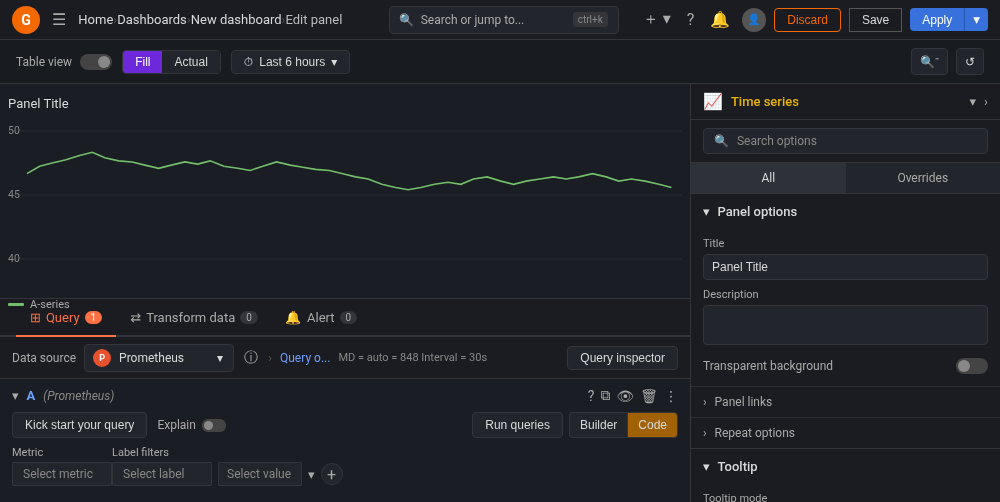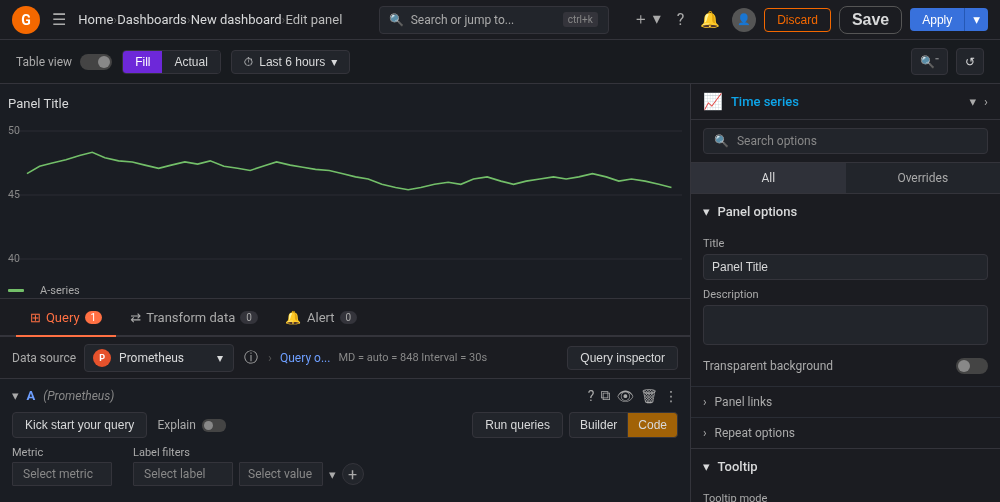--- a/index.html
+++ b/index.html
@@ -63,24 +63,23 @@
       padding: 4px 12px;
       border-radius: 4px;
       cursor: pointer;
       font-size: 12px;
     }
     .btn-save {
       background: transparent;
       border: 1px solid #555;
       color: #d8d9da;
       padding: 4px 12px;
-      border-radius: 8px;
-      cursor: pointer;
-      font-size: 16px;
-      font-weight: bold;
+      border-radius: 0;
+      cursor: pointer;
+      font-size: 12px;
     }
     .btn-apply {
       background: #3871dc;
       border: none;
       color: #fff;
       padding: 4px 12px;
       border-radius: 4px;
       cursor: pointer;
       font-size: 12px;
     }
@@ -164,22 +163,22 @@
       border-bottom: 1px solid #34343b;
       height: 215px;
       padding: 12px 8px 8px 8px;
       position: relative;
     }
     .panel-title-text {
       font-size: 13px; color: #d8d9da; margin-bottom: 4px;
     }
     .chart-svg { width: 100%; height: 160px; }
     .chart-legend {
-      display: flex; align-items: center; gap: 16px;
-      font-size: 11px; color: #aaa; margin-top: 6px;
+      display: flex; align-items: center; gap: 6px;
+      font-size: 11px; color: #aaa; margin-top: 20px;
     }
     .legend-dot {
       width: 16px; height: 3px; background: #73bf69; border-radius: 1px;
     }
 
     
     .query-tabs {
       background: #1b1c21;
       height: 38px;
       display: flex; align-items: flex-end;
@@ -325,21 +324,21 @@
       background: #a16207;
       border: 1px solid #34343b;
       color: #d8d9da;
       padding: 5px 10px;
       border-radius: 0 4px 4px 0;
       cursor: pointer;
       font-size: 12px;
     }
 
     .metric-row {
-      display: flex; gap: 21px; align-items: center;
+      display: flex; gap: 0; align-items: center;
     }
     .metric-label, .label-filters-label {
       color: #aaa; font-size: 11px; margin-bottom: 3px;
     }
     .metric-select, .label-select, .value-select {
       background: #22252b;
       border: 1px solid #34343b;
       color: #888;
       border-radius: 1px;
       padding: 4px 10px;
@@ -374,21 +373,21 @@
     .viz-header {
       display: flex; align-items: center;
       padding: 8px 12px;
       border-bottom: 1px solid #34343b;
       gap: 8px;
     }
     .viz-icon {
       font-size: 16px; color: #6e9fff;
     }
     .viz-title {
-      font-size: 13px; font-weight: 500; color: #0ea5e9;
+      font-size: 13px; font-weight: 500; color: #eab308;
       flex: 1;
     }
     .viz-select-arrow { color: #aaa; cursor: pointer; }
 
     
     .search-options-bar {
       padding: 8px 12px;
       border-bottom: 1px solid #34343b;
     }
     .search-input-box {

